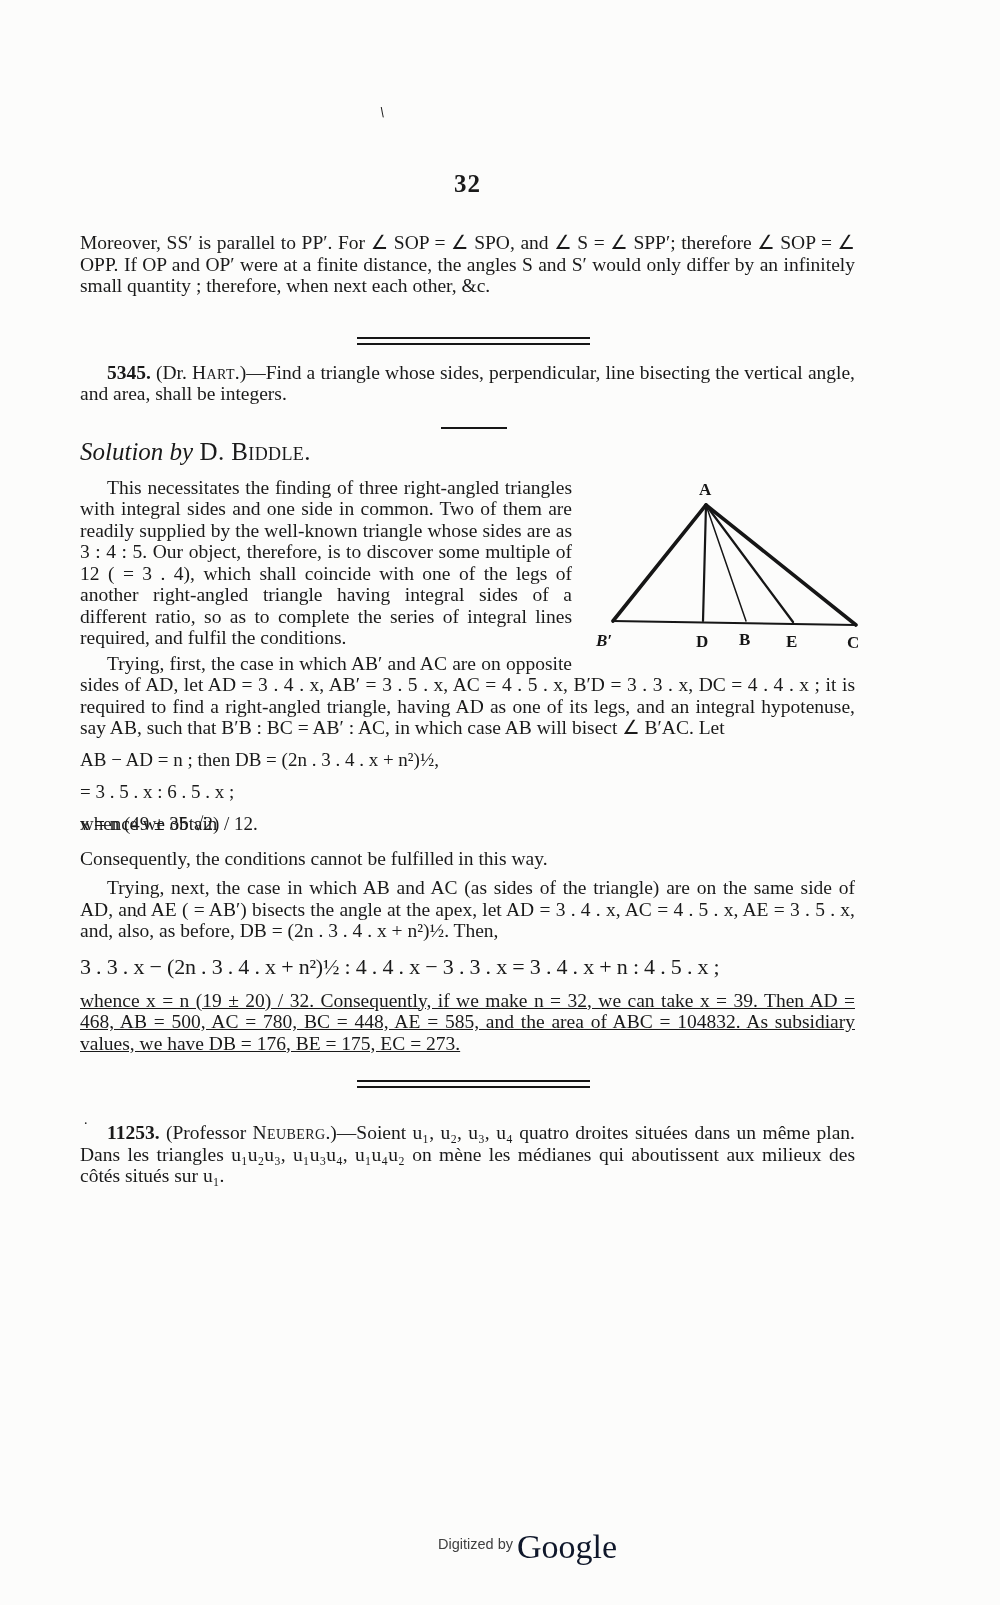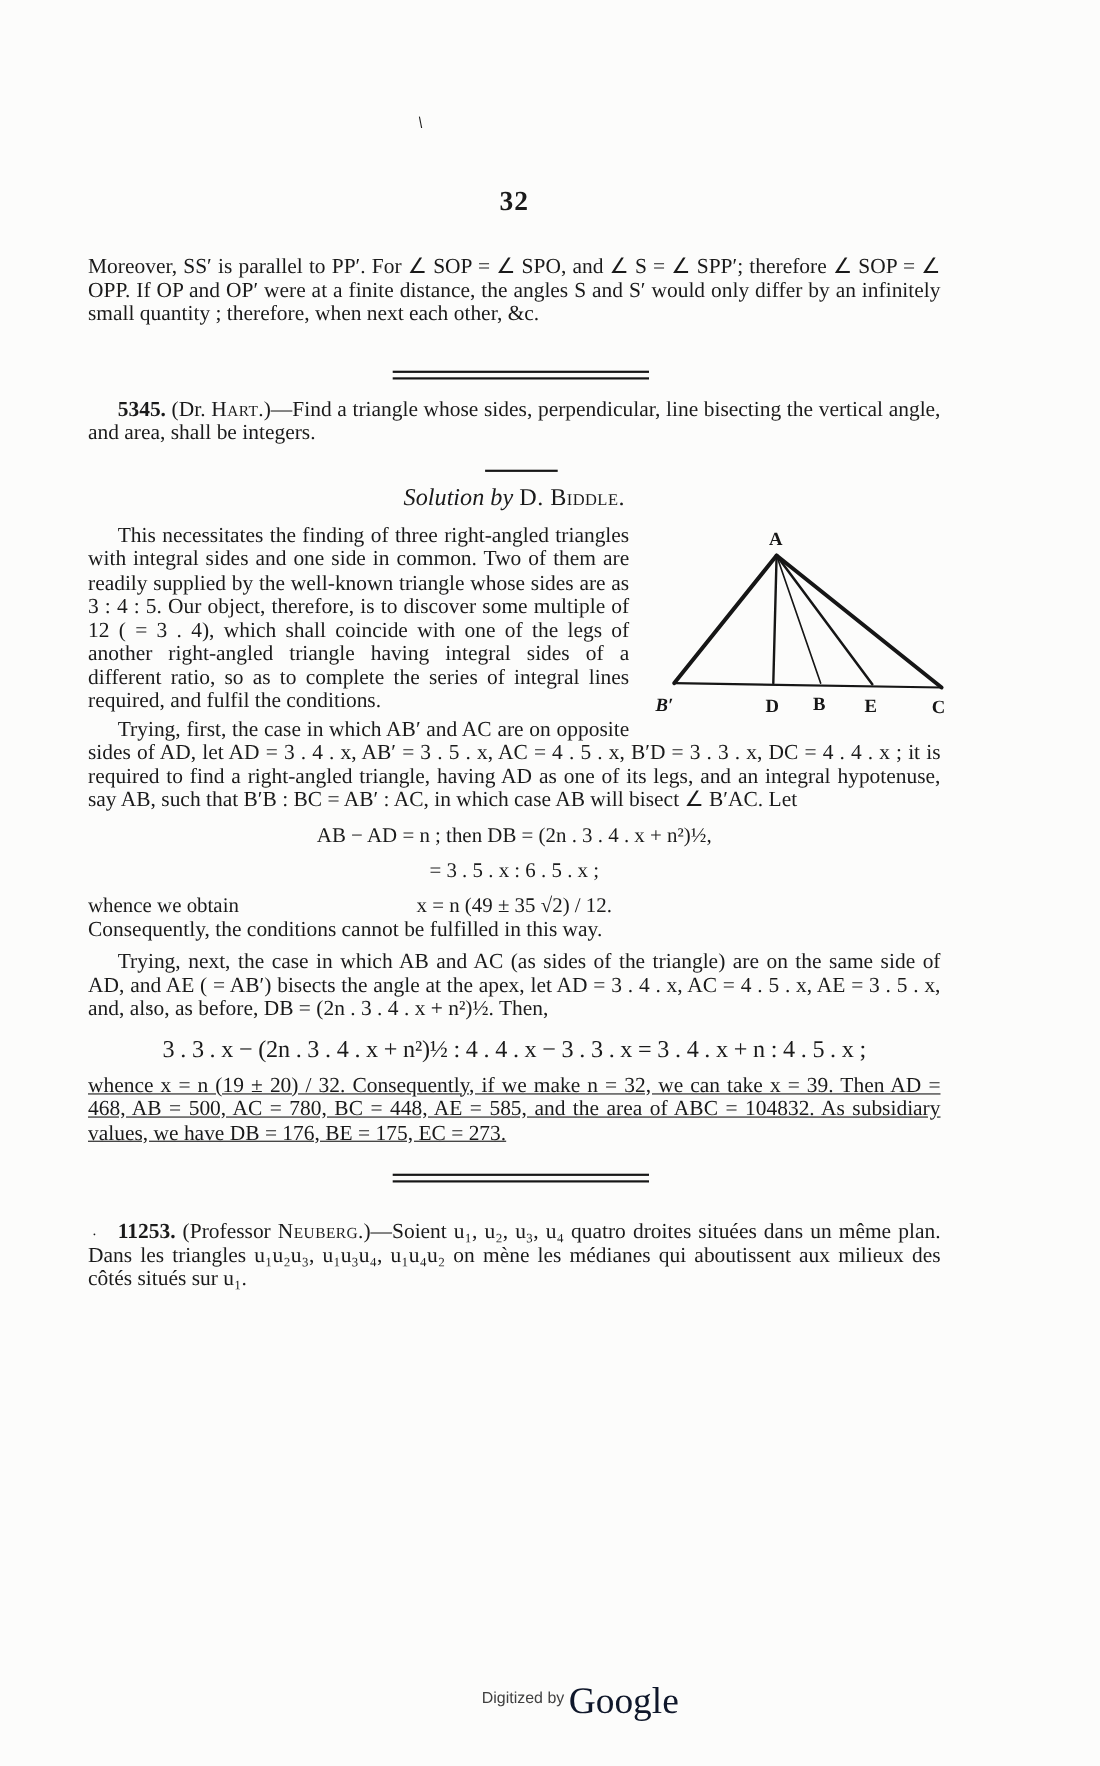--- a/index.html
+++ b/index.html
@@ -27,41 +27,41 @@
   .rule-double {
     width: 233px; height: 4px;
     border-top: 2.5px solid #161616; border-bottom: 2.5px solid #161616;
     margin-left: auto; margin-right: auto; transform: translateX(6px);
   }
   .rule-short {
     width: 66px; height: 0;
     border-top: 2.5px solid #161616;
     margin-left: auto; margin-right: auto; transform: translateX(6px);
   }
-  .byline { margin: 0; text-align: center; font-size: 22px; line-height: 22px; }
+  .byline { margin: 0; text-align: left; font-size: 25px; line-height: 22px; }
   .solbody { }
   .fig { float: right; width: 277px; margin: 2px -8px 10px 14px; }
   .eq {
-    position: relative; text-align: center;
+    position: relative; text-align: left;
     font-size: 19px; line-height: 22px; white-space: nowrap;
   }
   .eq .lbl { position: absolute; left: 0; }
   .eq.tight { font-size: 22px; letter-spacing: -0.2px; }
   .mt-p1 { margin-top: 34px; }
   .mt-d1 { margin-top: 40px; }
   .mt-prob1 { margin-top: 17px; }
   .mt-d2 { margin-top: 22px; }
   .mt-by { margin-top: 12px; }
   .mt-sol { margin-top: 14px; }
   .mt-s2 { margin-top: 4px; }
   .mt-e1 { margin-top: 10px; }
   .mt-e2 { margin-top: 11px; }
   .mt-e3 { margin-top: 10px; }
   .mt-e4 { margin-top: 10px; }
-  .mt-s3 { }
+  .mt-s3 { margin-top: 13px; }
   .mt-s4 { margin-top: 8px; }
   .mt-e5 { margin-top: 14px; }
   .mt-s5 { margin-top: 12px; text-decoration: underline; }
   .mt-d3 { margin-top: 26px; }
   .mt-prob2 { margin-top: 34px; }
   .artifact { position: absolute; color: #161616; }
   .tick { left: 380px; top: 104px; font-size: 15px; font-weight: bold; transform: rotate(8deg); }
   .speck1 { left: 135px; top: 905px; font-size: 14px; }
   .speck2 { left: 84px; top: 1112px; font-size: 14px; }
   .watermark { position: absolute; left: 438px; top: 1528px; white-space: nowrap; }

